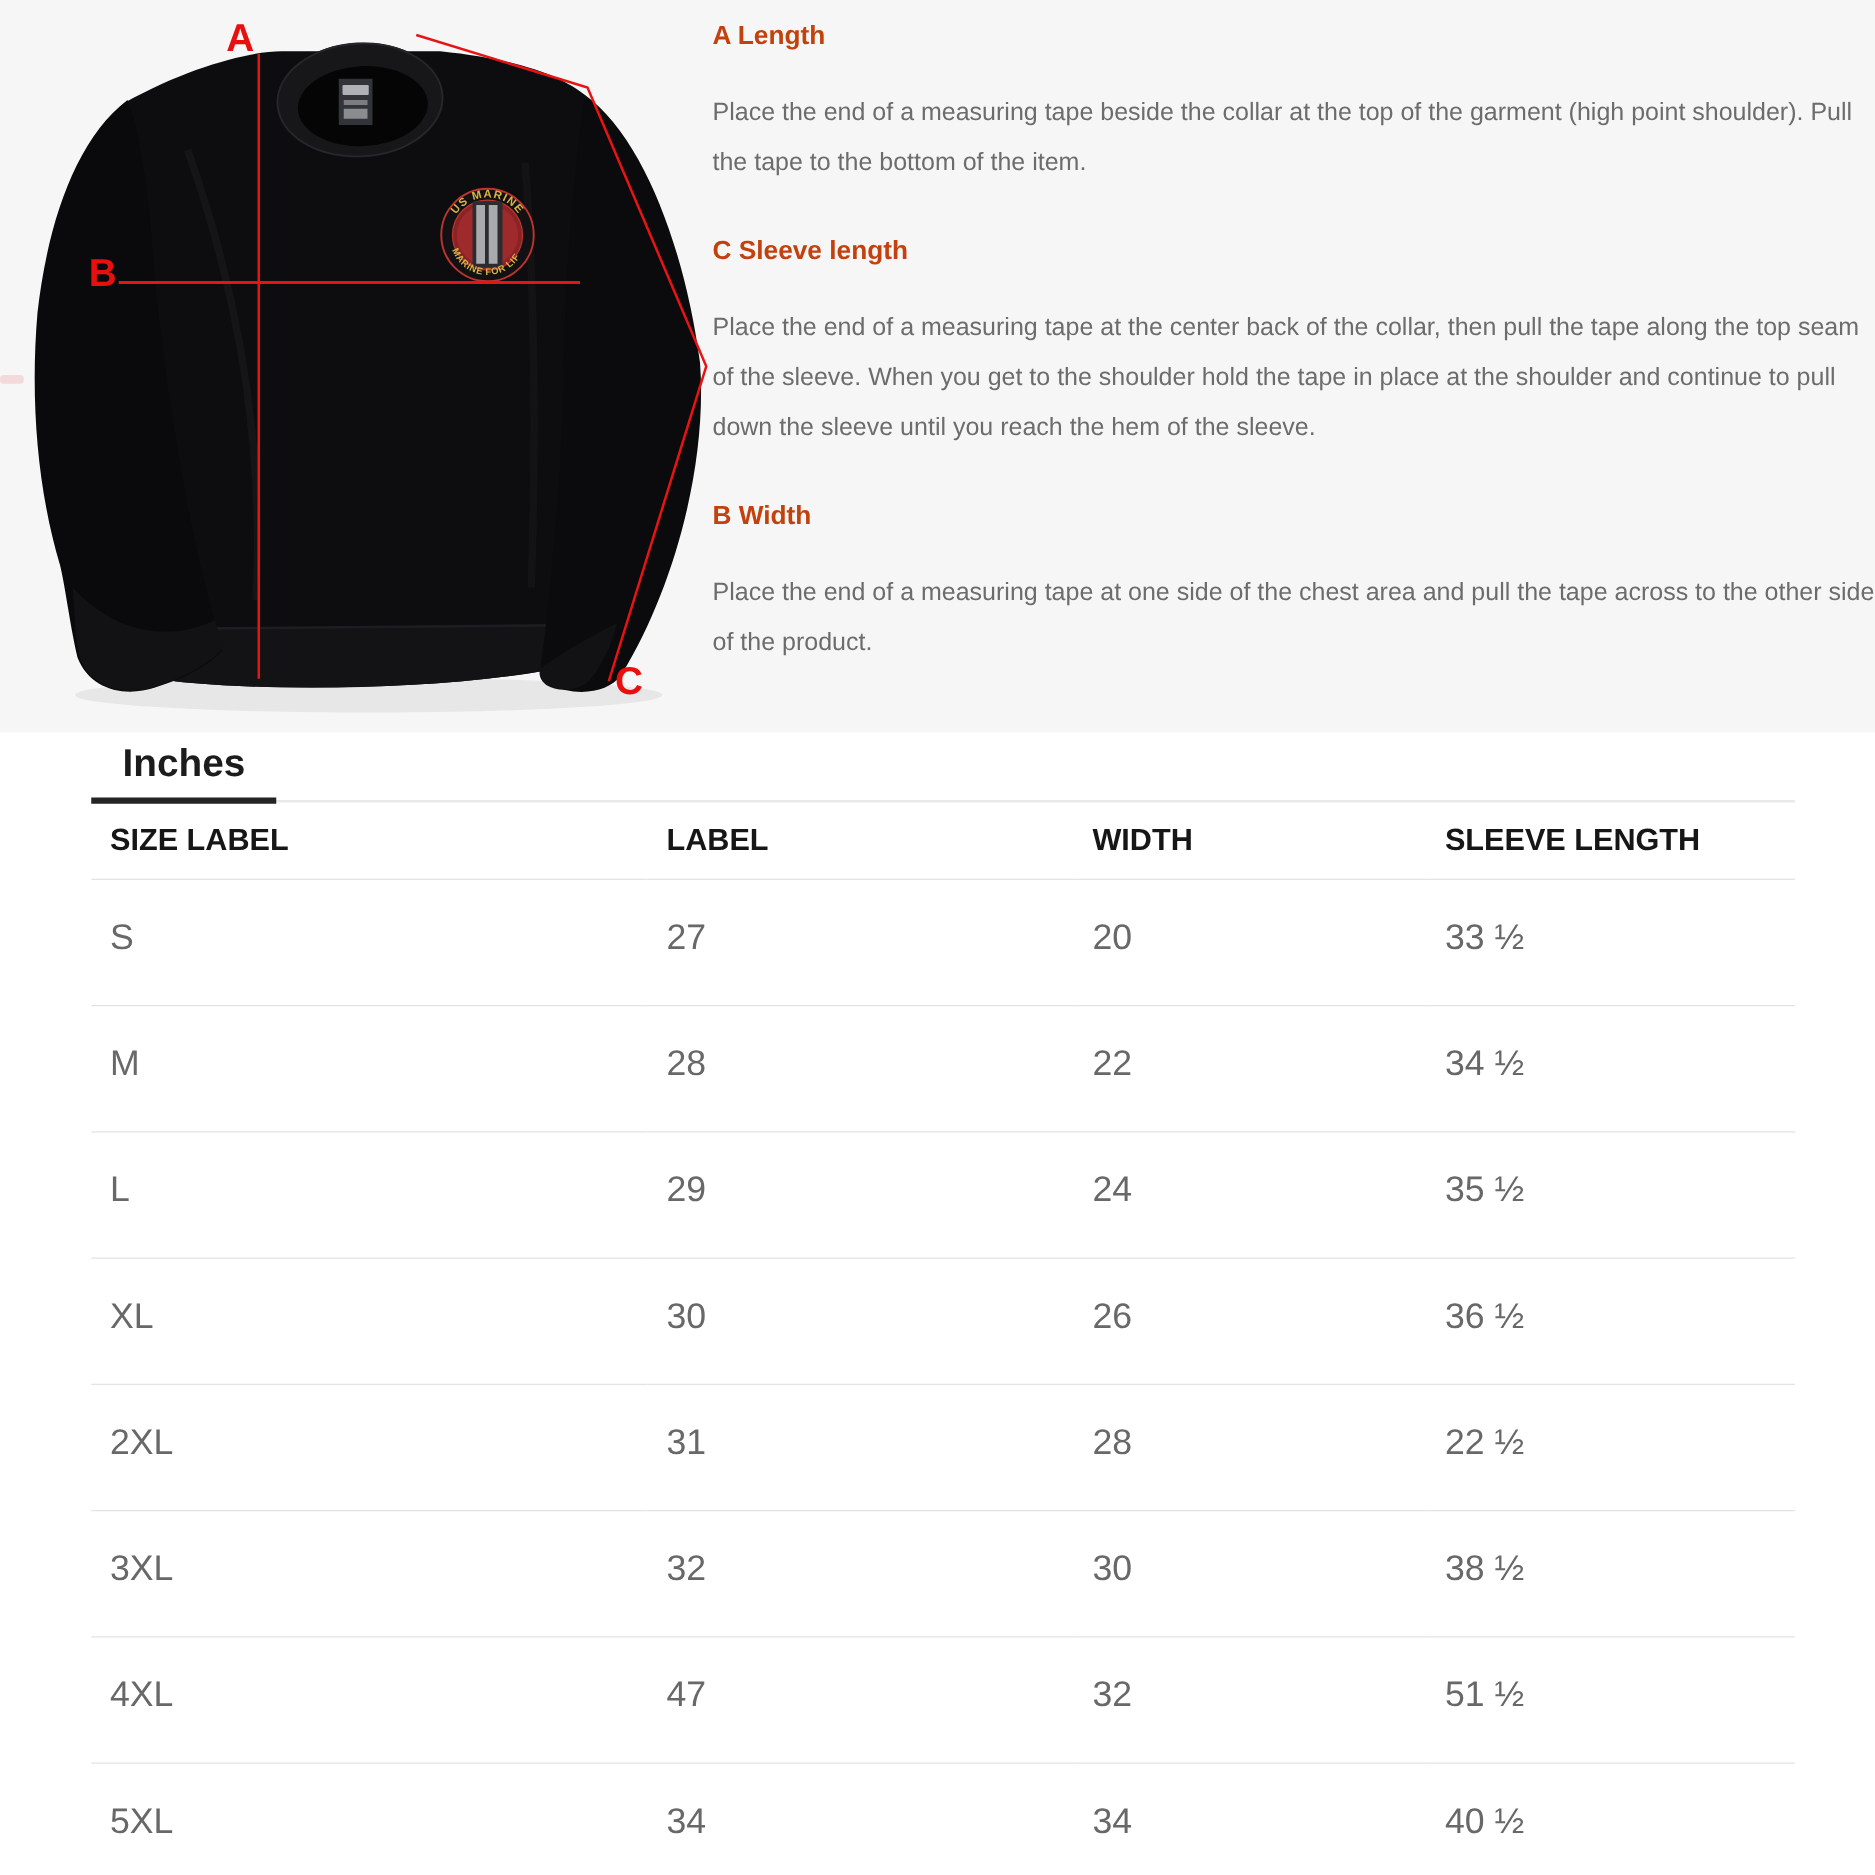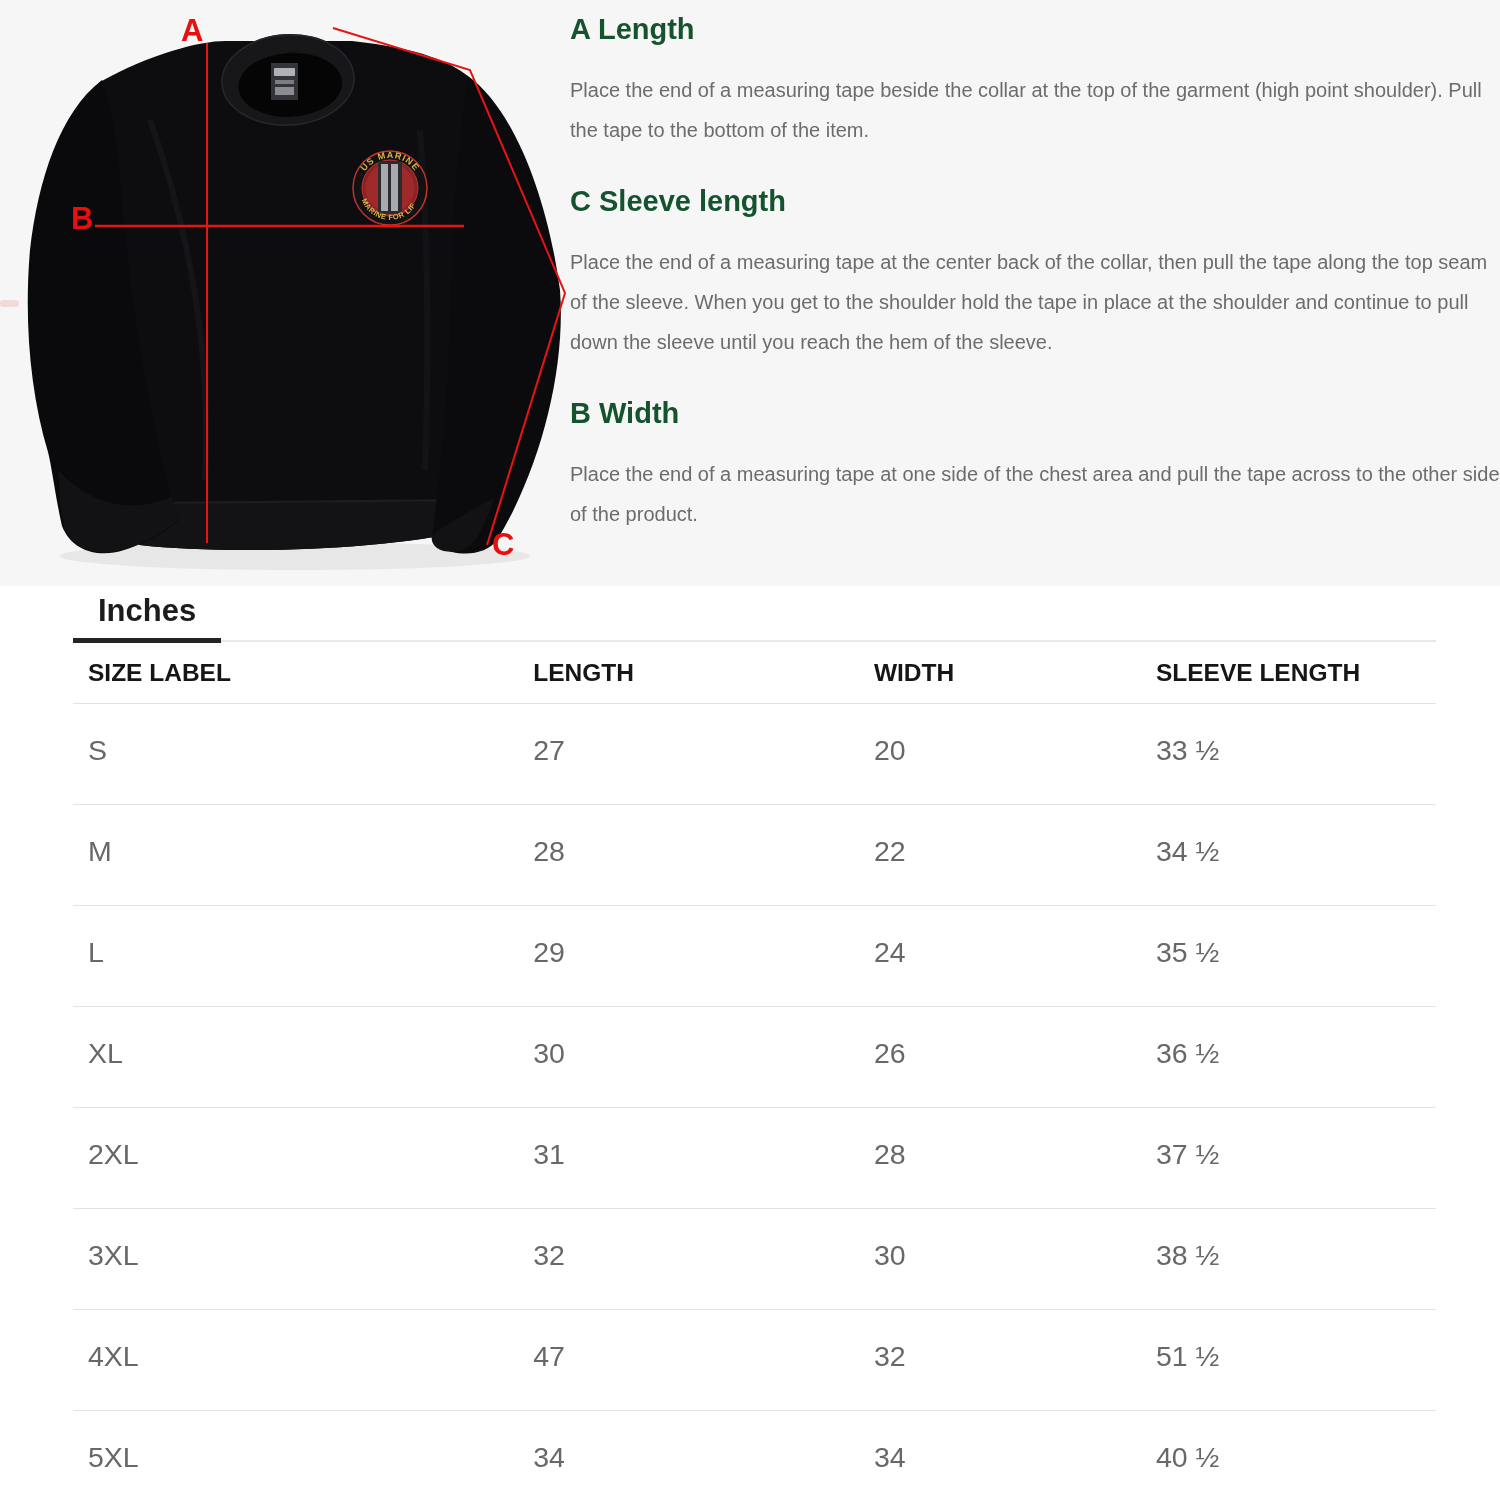--- a/index.html
+++ b/index.html
@@ -8,21 +8,21 @@
   
   .photo-section{position:relative;width:1500px;height:586px;background:#f6f6f7;}
   .garment-wrap{position:absolute;left:0;top:0;width:600px;height:586px;}
   .garment-wrap svg{position:absolute;left:0;top:0;}
   .marker{position:absolute;font-size:31px;font-weight:bold;color:#e80f0f;line-height:1;}
   .marker-a{left:181px;top:15px;}
   .marker-b{left:71px;top:203px;}
   .marker-c{left:492px;top:529px;}
 
   .measure-info{position:absolute;left:570px;top:12px;width:930px;}
-  .info-block h3{font-size:29px;font-weight:bold;color:#14532d;margin:34px 0 0 0;line-height:34px;}
+  .info-block h3{font-size:21px;font-weight:bold;color:#c2410c;margin:34px 0 0 0;line-height:34px;}
   .info-block:first-child h3{margin-top:0;}
   .info-block p{font-size:20px;line-height:40px;color:#6c6c6c;margin:24px 0 0 0;}
 
   
   .table-section{background:#ffffff;padding:0 64px 0 73px;}
   .units-row{padding-top:7px;border-bottom:2px solid #e9e9e9;}
   .unit-tab{display:inline-block;font-size:31px;font-weight:bold;color:#1c1c1c;padding:0 25px 9px 25px;border-bottom:5px solid #242424;margin-bottom:-3px;cursor:pointer;}
 
   table.size-table{width:100%;border-collapse:collapse;table-layout:fixed;}
   .size-table th{text-align:left;font-size:24.5px;font-weight:bold;color:#161616;padding:17px 0 16px 15px;border-bottom:1px solid #e3e3e3;}
@@ -132,21 +132,21 @@
 
   <section class="table-section">
     <div class="units-row">
       <span class="unit-tab">Inches</span>
     </div>
 
     <table class="size-table">
       <thead>
         <tr>
           <th>SIZE LABEL</th>
-          <th>LENGTH</th>
+          <th>LABEL</th>
           <th>WIDTH</th>
           <th>SLEEVE LENGTH</th>
         </tr>
       </thead>
       <tbody>
           <tr>
             <td>S</td>
             <td>27</td>
             <td>20</td>
             <td>33 ½</td>
@@ -166,21 +166,21 @@
           <tr>
             <td>XL</td>
             <td>30</td>
             <td>26</td>
             <td>36 ½</td>
           </tr>
           <tr>
             <td>2XL</td>
             <td>31</td>
             <td>28</td>
-            <td>37 ½</td>
+            <td>22 ½</td>
           </tr>
           <tr>
             <td>3XL</td>
             <td>32</td>
             <td>30</td>
             <td>38 ½</td>
           </tr>
           <tr>
             <td>4XL</td>
             <td>47</td>

